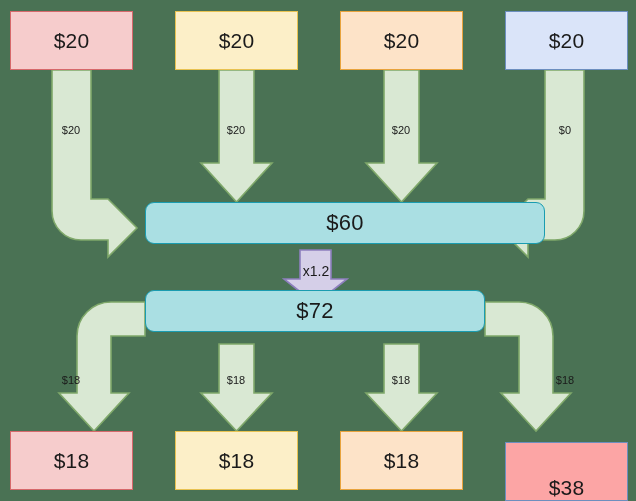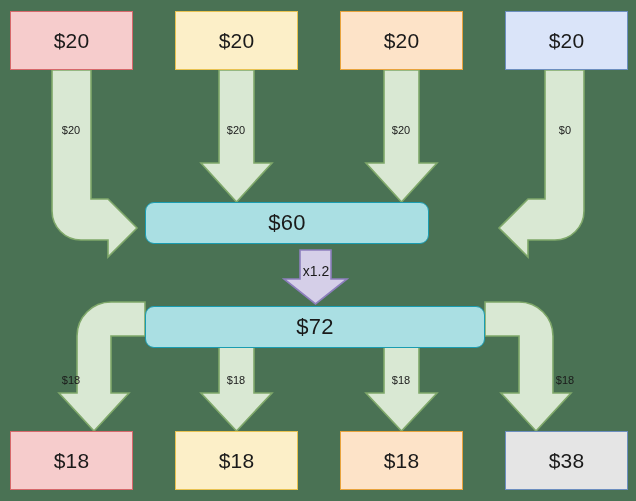--- a/index.html
+++ b/index.html
@@ -178,28 +178,28 @@
   <div class="node-box leaf" style="left:505px; top:11px; width:123px; height:59px;
               background:#dae4f9; border-color:#6c8ebf;">
     <span>$20</span>
   </div>
 
   <div class="edge-label" style="left:71px; top:130px;">$20</div>
   <div class="edge-label" style="left:236px; top:130px;">$20</div>
   <div class="edge-label" style="left:401px; top:130px;">$20</div>
   <div class="edge-label" style="left:565px; top:130px;">$0</div>
 
-  <div class="node-box total" style="left:145px; top:202px; width:284px; height:42px;
+  <div class="node-box total" style="left:145px; top:202px; width:400px; height:42px;
               background:#aadfe3; border-color:#1a9cb0;">
     <span>$60</span>
   </div>
 
   <div class="mult-label" style="left:316px; top:271px;">x1.2</div>
 
-  <div class="node-box total" style="left:145px; top:306px; width:340px; height:42px;
+  <div class="node-box total" style="left:145px; top:290px; width:340px; height:42px;
               background:#aadfe3; border-color:#1a9cb0;">
     <span>$72</span>
   </div>
 
   <div class="edge-label" style="left:71px; top:380px;">$18</div>
   <div class="edge-label" style="left:236px; top:380px;">$18</div>
   <div class="edge-label" style="left:401px; top:380px;">$18</div>
   <div class="edge-label" style="left:565px; top:380px;">$18</div>
 
   <div class="node-box leaf" style="left:10px; top:431px; width:123px; height:59px;
@@ -210,18 +210,18 @@
   <div class="node-box leaf" style="left:175px; top:431px; width:123px; height:59px;
               background:#fcefc8; border-color:#e8c251;">
     <span>$18</span>
   </div>
 
   <div class="node-box leaf" style="left:340px; top:431px; width:123px; height:59px;
               background:#fde3c8; border-color:#e8a33d;">
     <span>$18</span>
   </div>
 
-  <div class="node-box leaf" style="left:505px; top:431px; width:123px; height:59px;
-              background:#e5e5e5; border-color:#6c8ebf;">
+  <div class="node-box leaf" style="left:505px; top:442px; width:123px; height:59px;
+              background:#fca5a5; border-color:#6c8ebf;align-items:flex-end;">
     <span>$38</span>
   </div>
 
 </div>
 
 </body></html>

